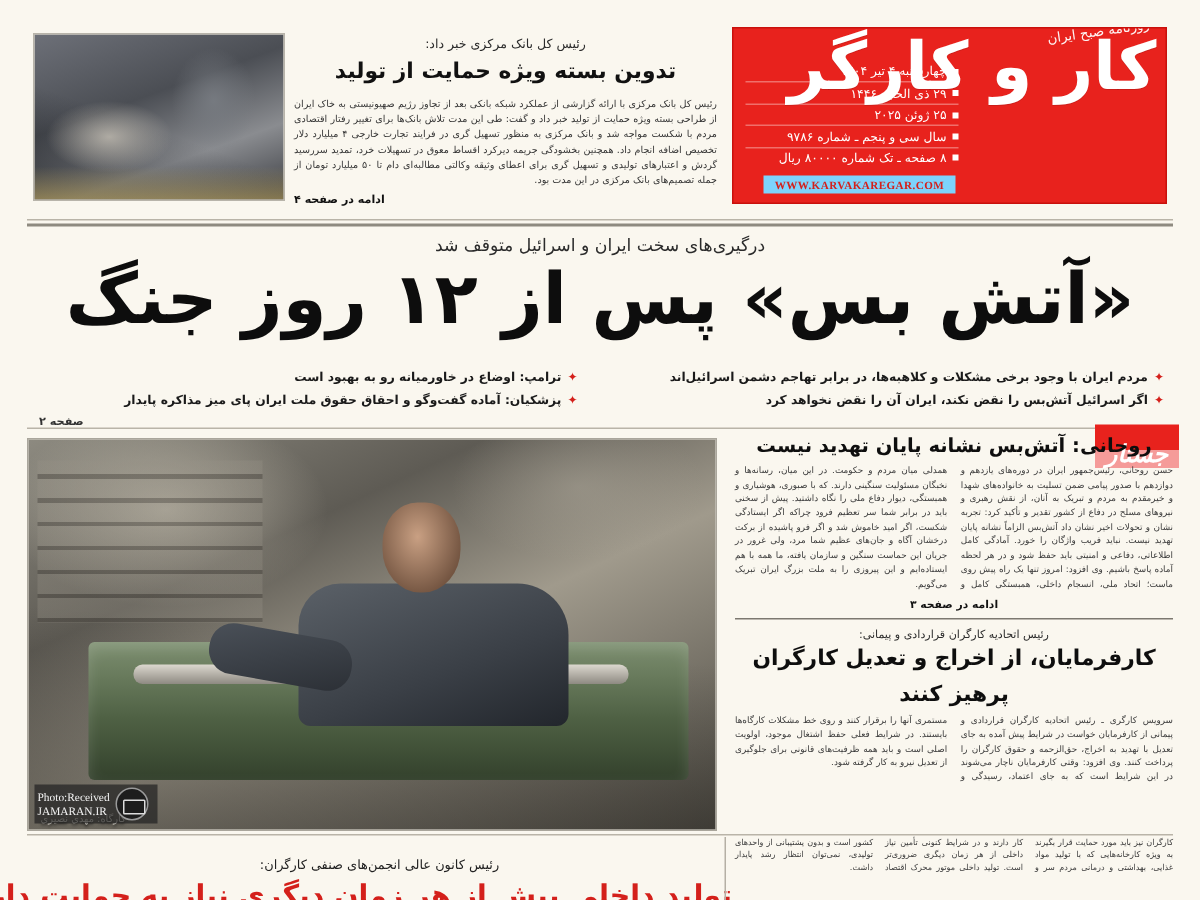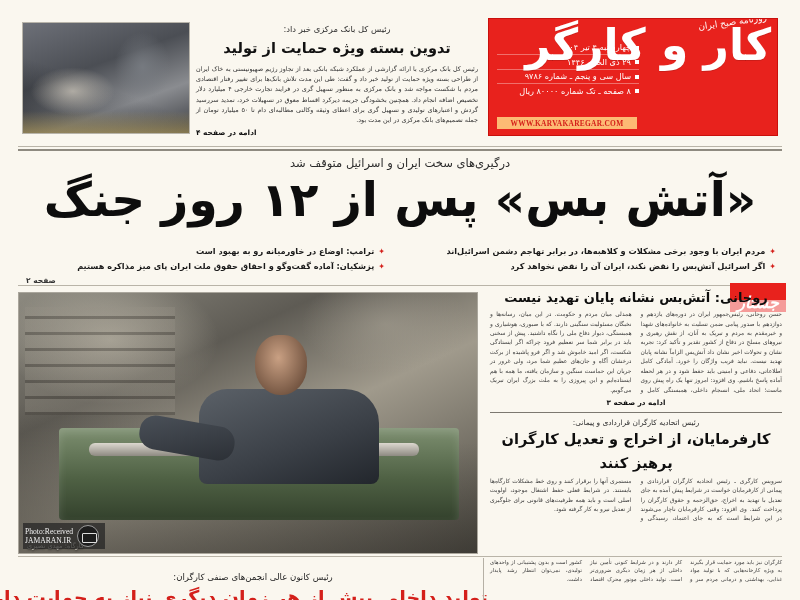--- a/index.html
+++ b/index.html
@@ -61,22 +61,22 @@
     white-space: nowrap;
   }
   .meta-row:last-of-type { border-bottom: none; }
   .meta-bullet {
     width: 4px; height: 4px; background: #fff;
     flex: 0 0 auto; display: inline-block;
   }
   .meta-text { flex: 1 1 auto; }
   .masthead-url {
     position: absolute; right: 140px; bottom: 6px;
-    width: 140px;
-    background: #fdba74; color: #d4201b;
+    width: 128px;
+    background: #7dd3fc; color: #d4201b;
     font-size: 7.4px; font-weight: bold;
     text-align: center; letter-spacing: .3px;
     padding: 1.5px 0;
     direction: ltr;
     font-family: "Liberation Serif", serif;
   }
 
   
   .top-photo {
     position: absolute; left: 22px; top: 22px;
@@ -377,20 +377,24 @@
         <div class="meta-row">
           <span class="meta-bullet"></span>
           <span class="meta-text">چهارشنبه ۴ تیر ۱۴۰۴</span>
         </div>
         <div class="meta-row">
           <span class="meta-bullet"></span>
           <span class="meta-text">۲۹ ذی الحجه ۱۴۴۶</span>
         </div>
         <div class="meta-row">
           <span class="meta-bullet"></span>
+          <span class="meta-text">۲۵ ژوئن ۲۰۲۵</span>
+        </div>
+        <div class="meta-row">
+          <span class="meta-bullet"></span>
           <span class="meta-text">سال سی و پنجم ـ شماره ۹۷۸۶</span>
         </div>
         <div class="meta-row">
           <span class="meta-bullet"></span>
           <span class="meta-text">۸ صفحه ـ تک شماره ۸۰۰۰۰ ریال</span>
         </div>
       </div>
 
       <div class="masthead-url">WWW.KARVAKAREGAR.COM</div>
     </div>
@@ -413,21 +417,21 @@
     <div class="lead-head">«آتش بس» پس از ۱۲ روز جنگ</div>
 
     <div class="lead-bullets">
       <div class="bullet-col">
         <div class="bullet-line">
           <span class="rhombus">✦</span>
           <span>ترامپ: اوضاع در خاورمیانه رو به بهبود است</span>
         </div>
         <div class="bullet-line">
           <span class="rhombus">✦</span>
-          <span>پزشکیان: آماده گفت‌وگو و احقاق حقوق ملت ایران پای میز مذاکره هستیم</span>
+          <span>پزشکیان: آماده گفت‌وگو و احقاق حقوق ملت ایران پای میز مذاکره پایدار</span>
         </div>
       </div>
       <div class="bullet-col left">
         <div class="bullet-line">
           <span class="rhombus">✦</span>
           <span>مردم ایران با وجود برخی مشکلات و کلاهبه‌ها، در برابر تهاجم دشمن اسرائیل‌اند</span>
         </div>
         <div class="bullet-line">
           <span class="rhombus">✦</span>
           <span>اگر اسرائیل آتش‌بس را نقض نکند، ایران آن را نقض نخواهد کرد</span>

